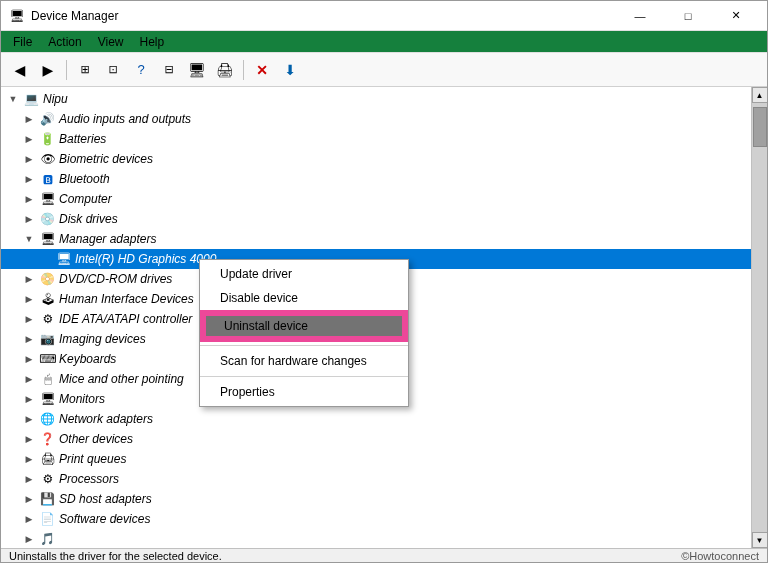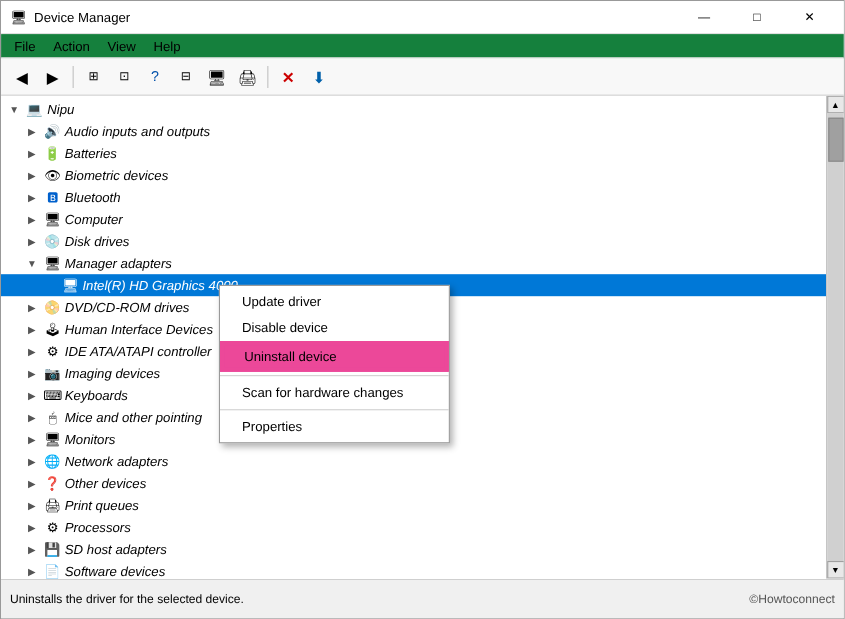--- a/index.html
+++ b/index.html
@@ -159,36 +159,36 @@
       padding: 2px 0;
       margin-top: 24px;
     }
     .ctx-item {
       padding: 5px 20px;
       cursor: pointer;
       font-size: 12px;
       color: #000;
     }
     .ctx-item.highlighted {
-      background: #ec4899;
+      background: #737373;
       color: #000;
-      border: 4px solid #ec4899;
+      border: 6px solid #ec4899;
       padding: 3px 18px;
     }
     .ctx-item.bold {
       font-weight: normal;
     }
     .ctx-separator {
       height: 1px;
       background: #d0d0d0;
       margin: 3px 0;
     }
 
     .status-bar {
-      height: 36px;
+      height: 14px;
       border-top: 1px solid #c0c0c0;
       background: #f0f0f0;
       display: flex;
       align-items: center;
       padding: 0 8px;
       font-size: 11px;
       color: #000;
       justify-content: space-between;
     }
     .scrollbar {

